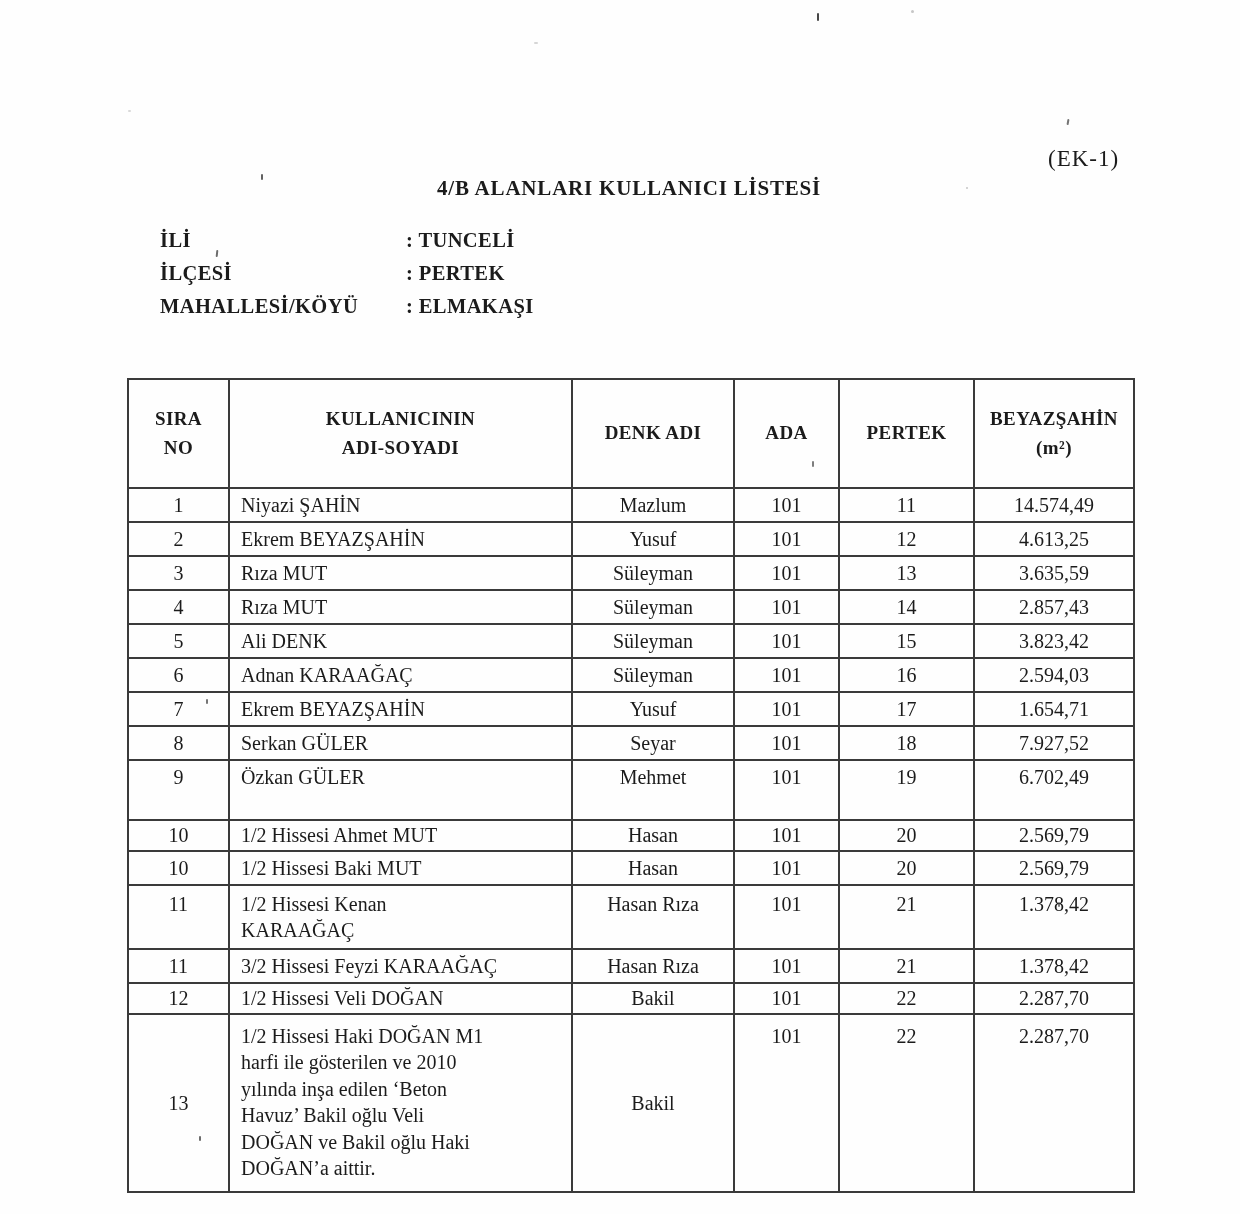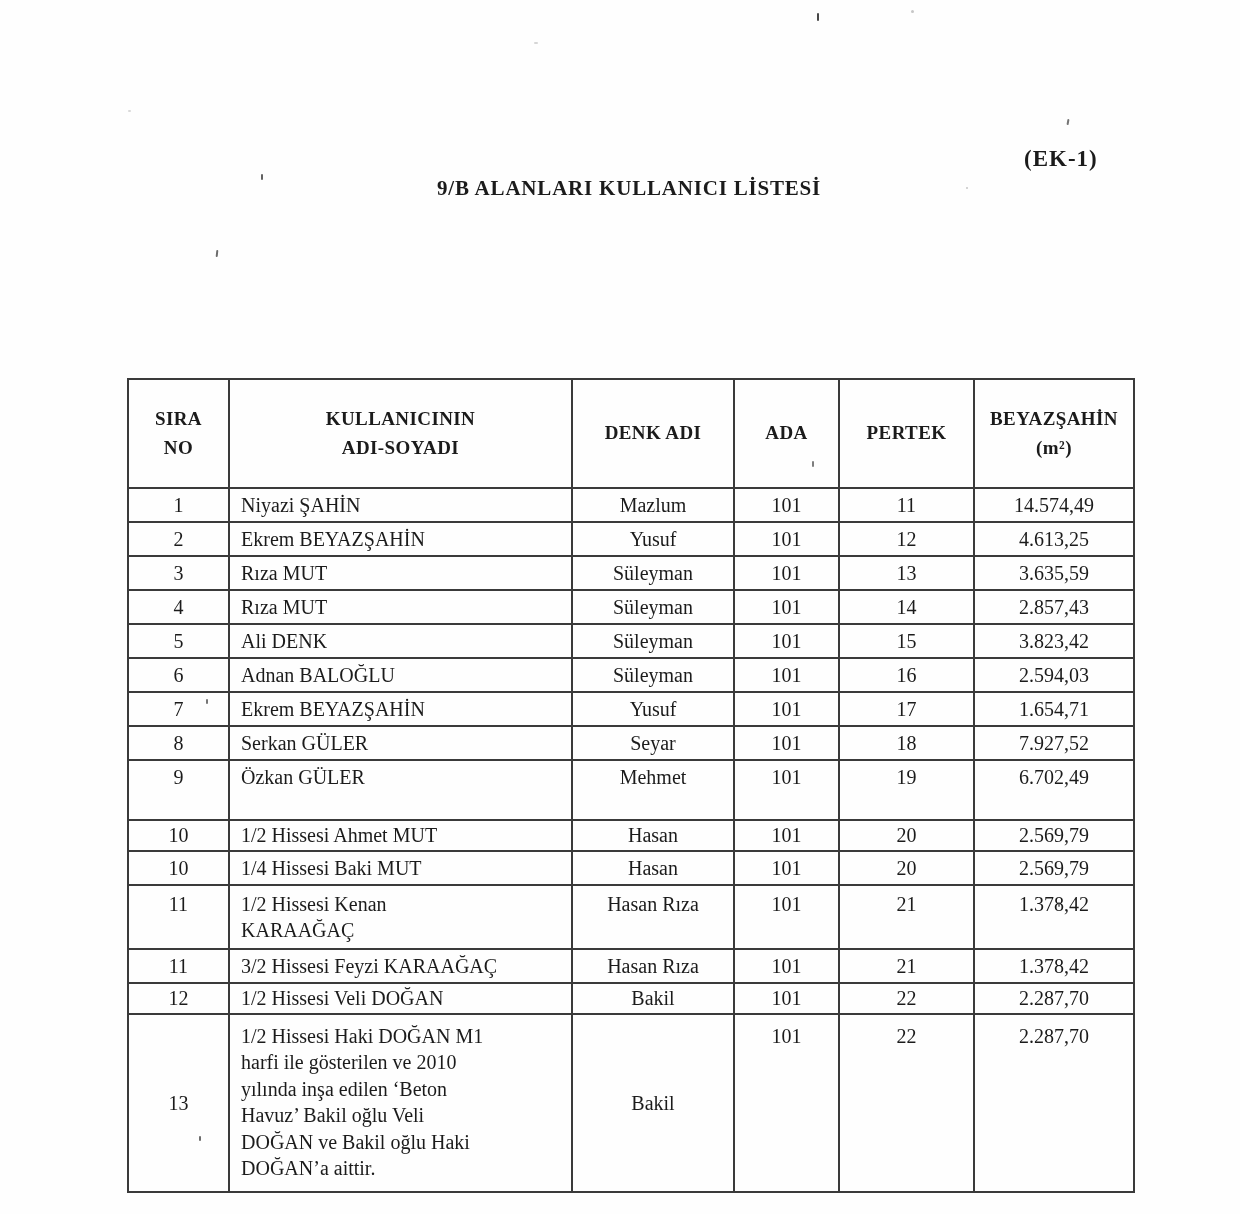--- a/index.html
+++ b/index.html
@@ -18,23 +18,23 @@
   .page {
     position: absolute;
     inset: 0;
     background: #fefefe;
   }
 
   
   .annex-label {
     position: absolute;
     top: 146px;
-    left: 1024px;
+    left: 1048px;
     font-size: 23px;
-    font-weight: bold;
+    font-weight: normal;
     letter-spacing: 1px;
   }
   .doc-title {
     position: absolute;
     top: 176px;
     left: 0;
     width: 100%;
     text-align: center;
     text-indent: 18px;
     font-size: 21px;
@@ -138,22 +138,36 @@
   .m11 { left: 966px;  top: 187px; width: 2px; height: 2px; opacity: .3; }
   .m12 { left: 128px;  top: 110px; width: 3px; height: 2px; opacity: .2; }
 </style>
 </head>
 <body>
 
 <div class="page">
 
   <div class="annex-label">(EK-1)</div>
 
-  <div class="doc-title">9/B ALANLARI KULLANICI LİSTESİ</div>
-
+  <div class="doc-title">4/B ALANLARI KULLANICI LİSTESİ</div>
+
+  <div class="info-block">
+    <div class="info-row">
+      <span class="info-label">İLİ</span>
+      <span class="info-value">: TUNCELİ</span>
+    </div>
+    <div class="info-row">
+      <span class="info-label">İLÇESİ</span>
+      <span class="info-value">: PERTEK</span>
+    </div>
+    <div class="info-row">
+      <span class="info-label">MAHALLESİ/KÖYÜ</span>
+      <span class="info-value">: ELMAKAŞI</span>
+    </div>
+  </div>
 
   <div class="table-wrap">
     <table class="user-table">
       <colgroup>
         <col style="width:101px">
         <col style="width:343px">
         <col style="width:162px">
         <col style="width:105px">
         <col style="width:135px">
         <col style="width:160px">
@@ -207,21 +221,21 @@
           <tr>
     <td>5</td>
     <td class="cell-name">Ali DENK</td>
     <td>Süleyman</td>
     <td>101</td>
     <td>15</td>
     <td>3.823,42</td>
   </tr>
           <tr>
     <td>6</td>
-    <td class="cell-name">Adnan BALOĞLU</td>
+    <td class="cell-name">Adnan KARAAĞAÇ</td>
     <td>Süleyman</td>
     <td>101</td>
     <td>16</td>
     <td>2.594,03</td>
   </tr>
           <tr>
     <td>7</td>
     <td class="cell-name">Ekrem BEYAZŞAHİN</td>
     <td>Yusuf</td>
     <td>101</td>
@@ -247,21 +261,21 @@
           <tr>
     <td>10</td>
     <td class="cell-name">1/2 Hissesi Ahmet MUT</td>
     <td>Hasan</td>
     <td>101</td>
     <td>20</td>
     <td>2.569,79</td>
   </tr>
           <tr>
     <td>10</td>
-    <td class="cell-name">1/4 Hissesi Baki MUT</td>
+    <td class="cell-name">1/2 Hissesi Baki MUT</td>
     <td>Hasan</td>
     <td>101</td>
     <td>20</td>
     <td>2.569,79</td>
   </tr>
           <tr>
     <td>11</td>
     <td class="cell-name">1/2 Hissesi Kenan
 KARAAĞAÇ</td>
     <td>Hasan Rıza</td>

